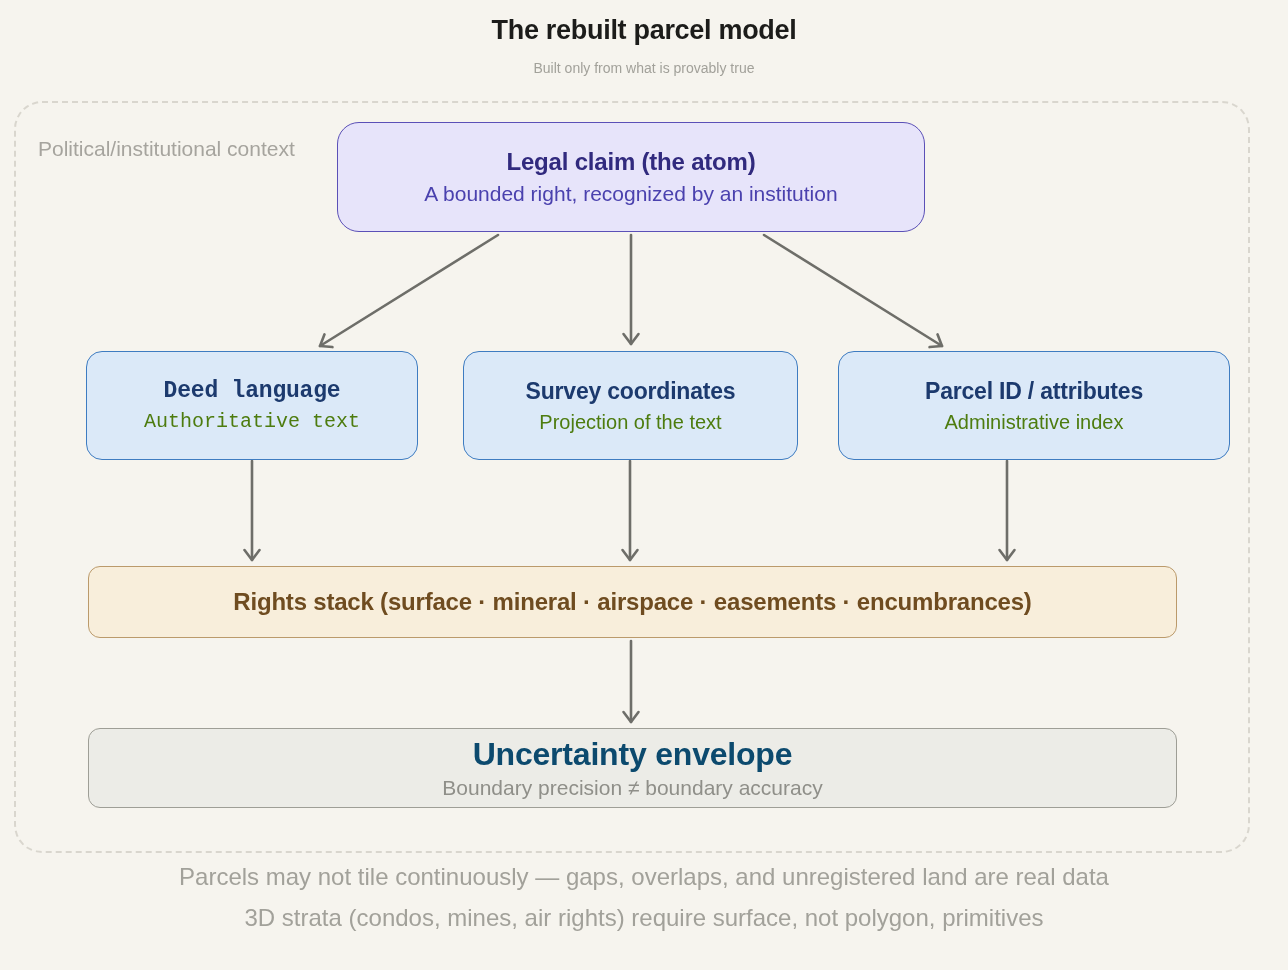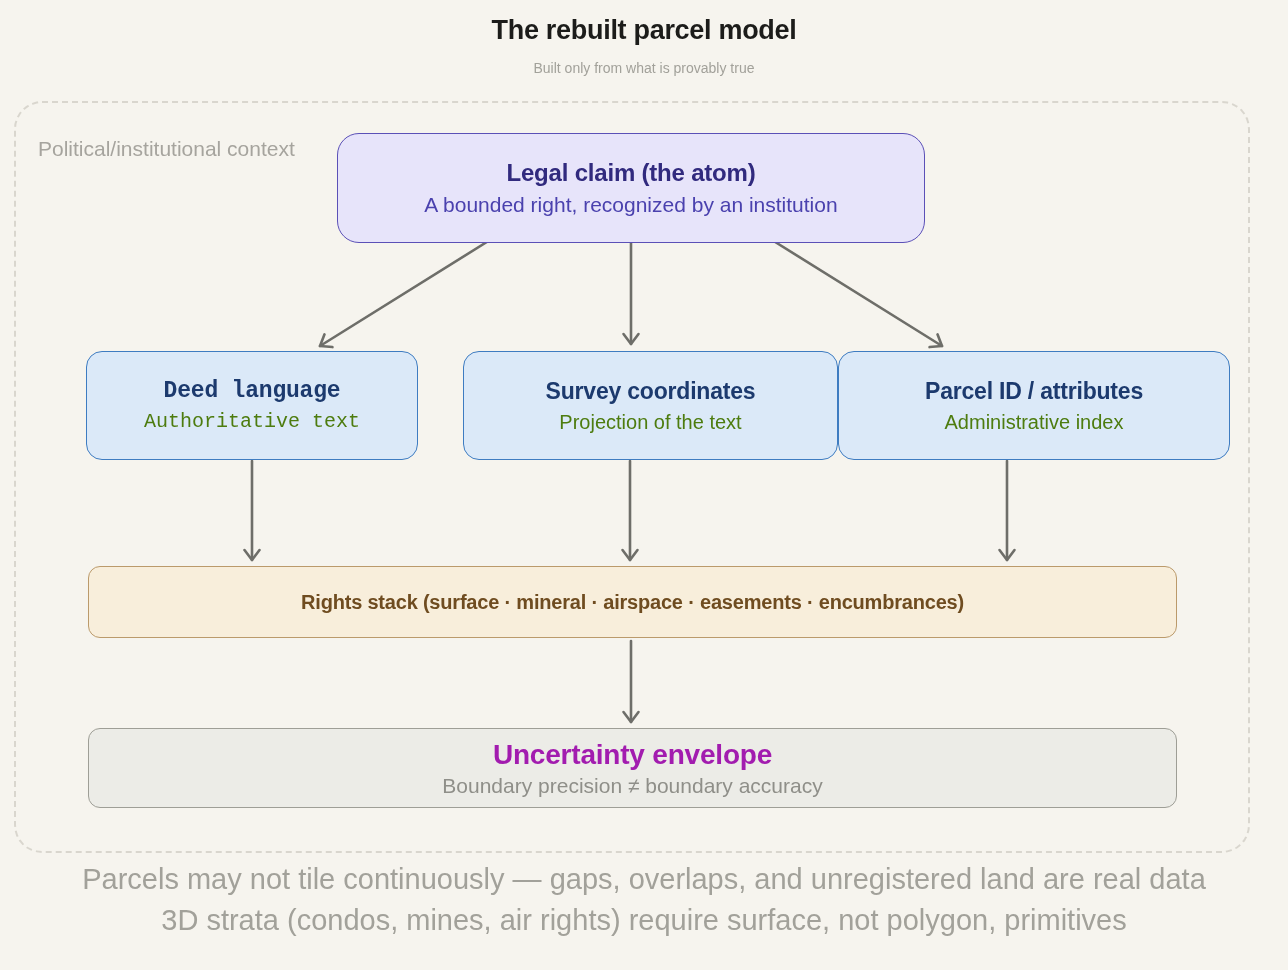--- a/index.html
+++ b/index.html
@@ -63,60 +63,59 @@
     text-align: center;
   }
   .node .node-title { font-weight: 700; letter-spacing: -0.2px; }
   .node .node-subtitle { margin-top: 6px; text-align: right; }
 
   .node-legal {
     left: 337px; top: 122px; width: 588px; height: 110px;
     background: #e7e4fa;
     border: 1.5px solid #5b50b7;
     border-radius: 22px;
-    margin-top: 11px;
   }
   .node-legal .node-title { font-size: 24px; color: #312a7e; }
   .node-legal .node-subtitle { font-size: 21px; color: #4a41ae; }
 
   .node-blue {
     top: 351px; height: 109px;
     background: #dbe9f8;
     border: 1.5px solid #3e7cc1;
     border-radius: 16px;
   }
   .node-blue .node-title { font-size: 23px; color: #1c3a6e; }
   .node-blue .node-subtitle { font-size: 20px; color: #4d7c0f; }
   .node-deed   { left: 86px;  width: 332px; font-family: Liberation Mono, monospace; }
-  .node-survey { left: 463px; width: 375px; }
+  .node-survey { left: 463px; width: 335px; }
   .node-parcel { left: 838px; width: 392px; }
 
   .node-rights {
     left: 88px; top: 566px; width: 1089px; height: 72px;
     background: #f8eedb;
     border: 1.5px solid #bb9a6b;
     border-radius: 12px;
   }
-  .node-rights .node-title { font-size: 20px; color: #6f4c20; }
+  .node-rights .node-title { font-size: 24px; color: #6f4c20; }
 
   .node-uncertainty {
     left: 88px; top: 728px; width: 1089px; height: 80px;
     background: #ecece7;
     border: 1.5px solid #9e9e96;
     border-radius: 12px;
   }
-  .node-uncertainty .node-title { font-size: 28px; color: #a21caf; }
+  .node-uncertainty .node-title { font-size: 32px; color: #0c4a6e; }
   .node-uncertainty .node-subtitle { margin-top: 3px; font-size: 21px; color: #8f8f89; }
 
   .footnote {
     position: absolute;
     left: 0;
     width: 100%;
     text-align: center;
-    font-size: 29px;
+    font-size: 24px;
     color: #a2a19a;
   }
   .footnote-1 { top: 863px; }
   .footnote-2 { top: 904px; }
 
   .arrow-layer {
     position: absolute;
     left: 0; top: 0;
     width: 1288px;
     height: 970px;

